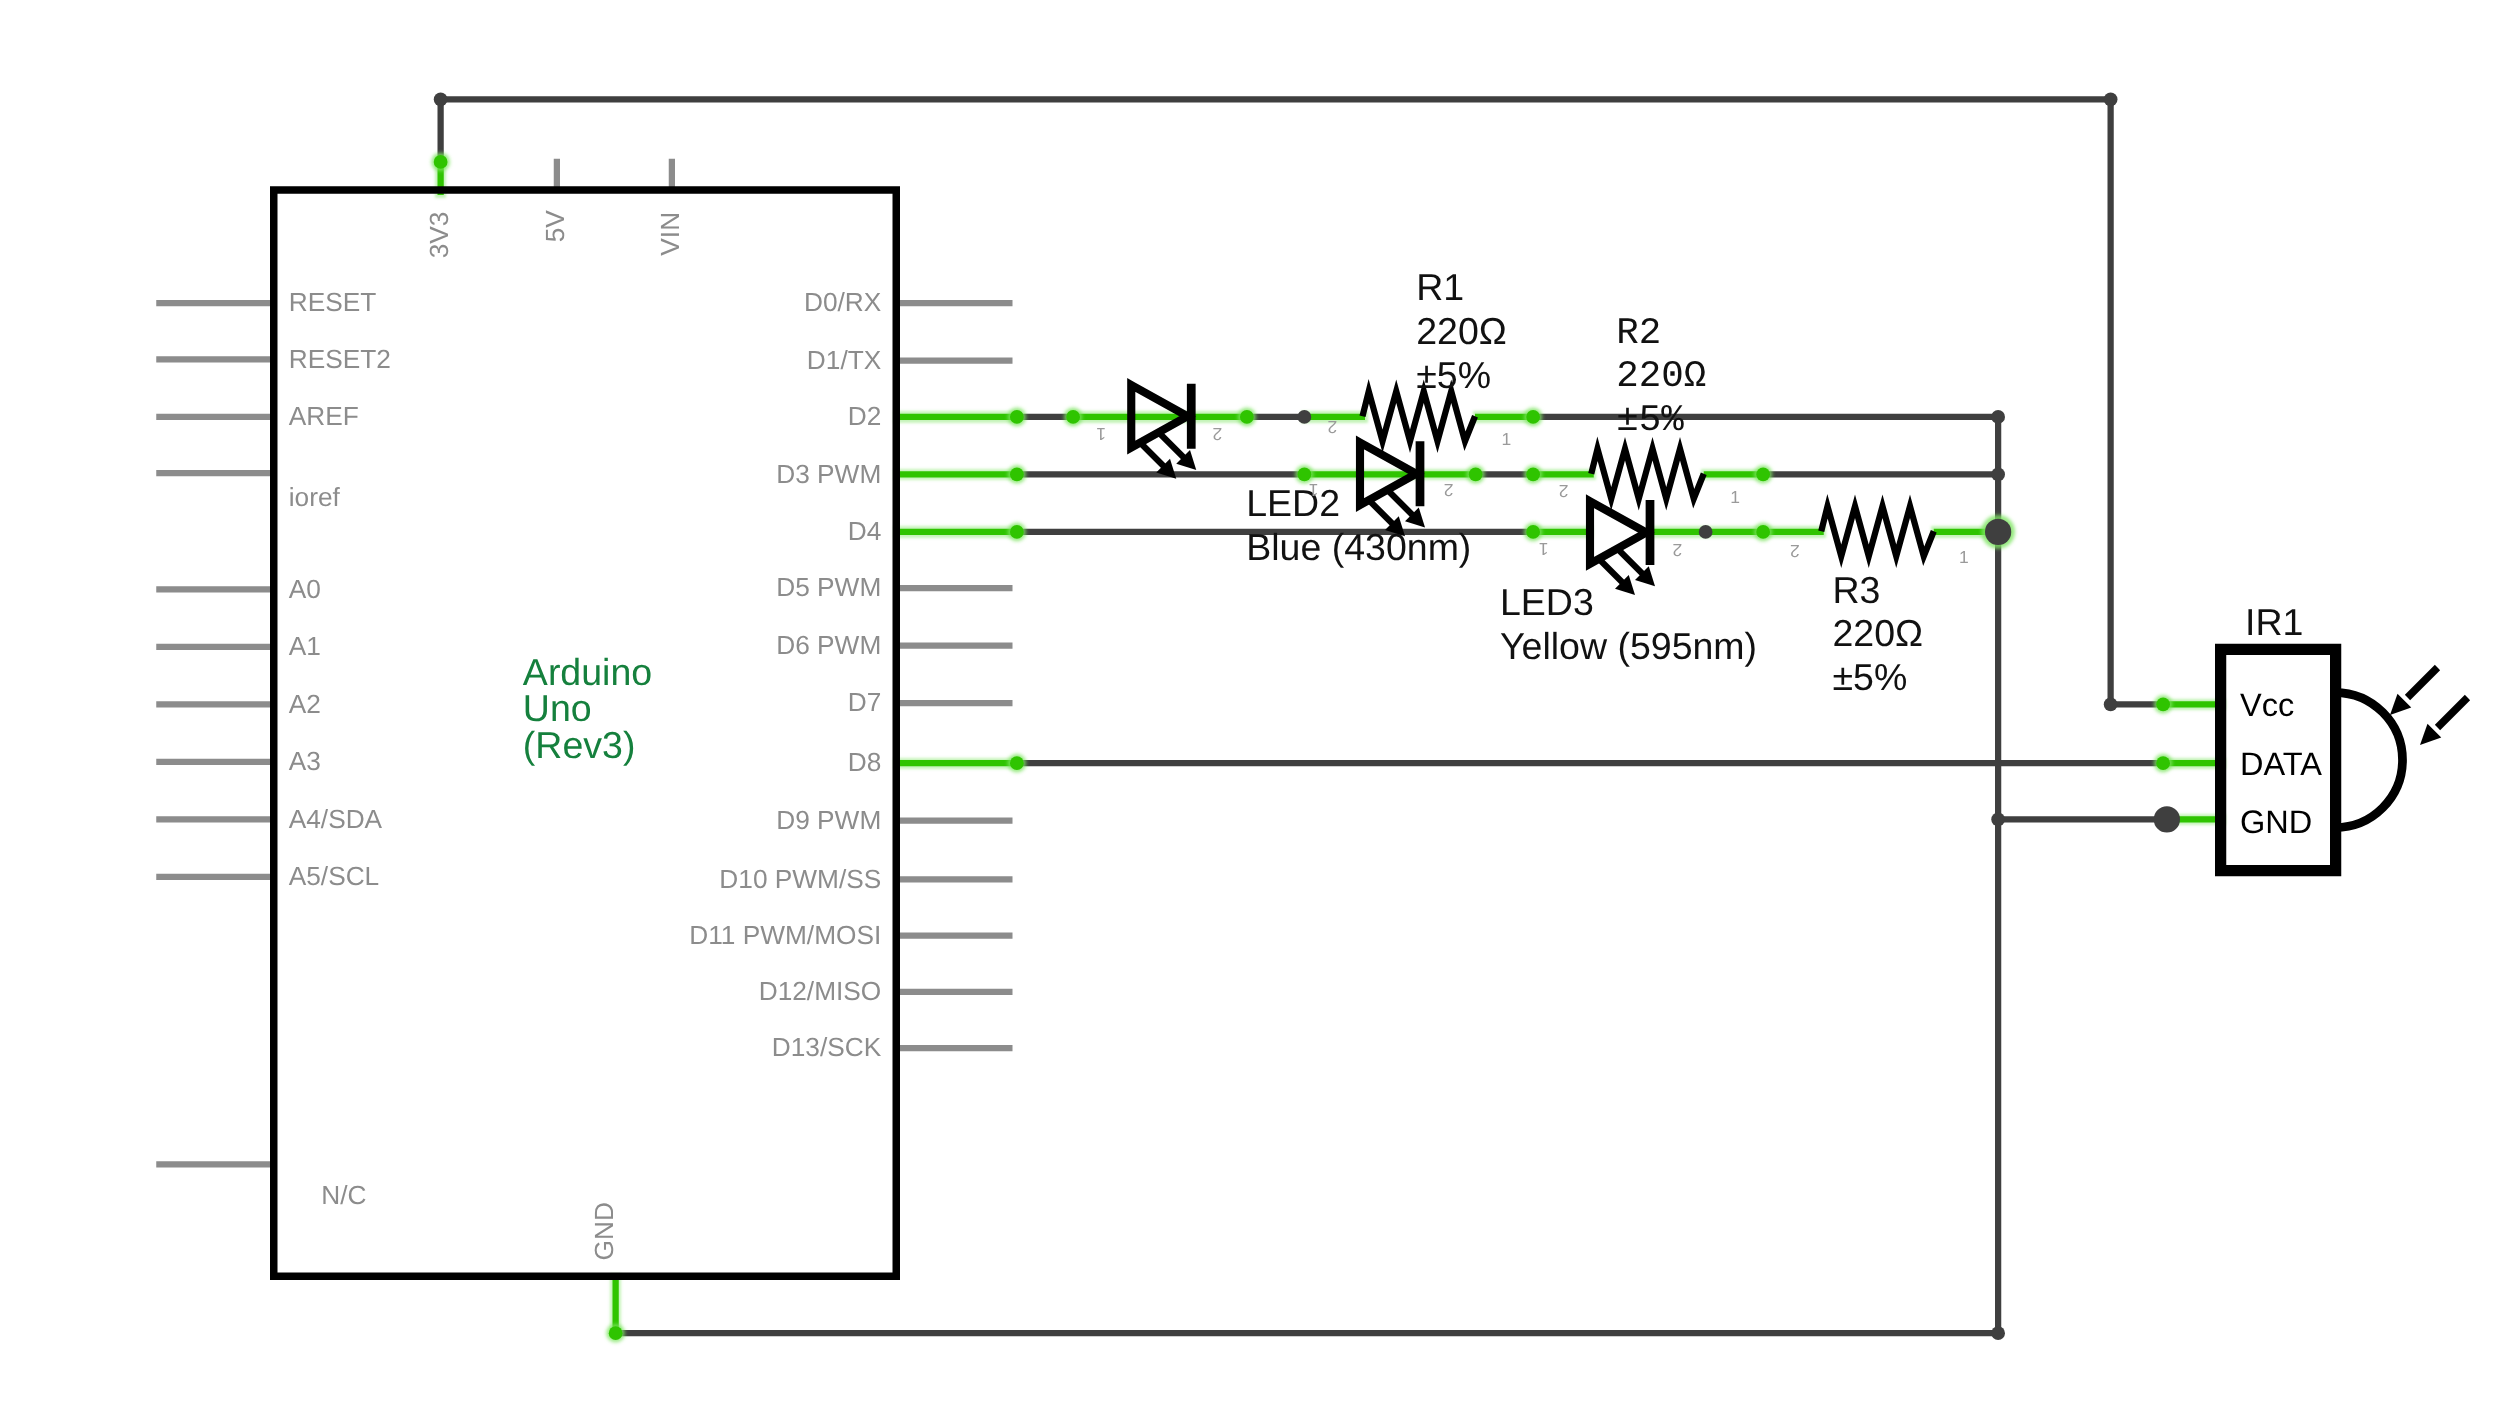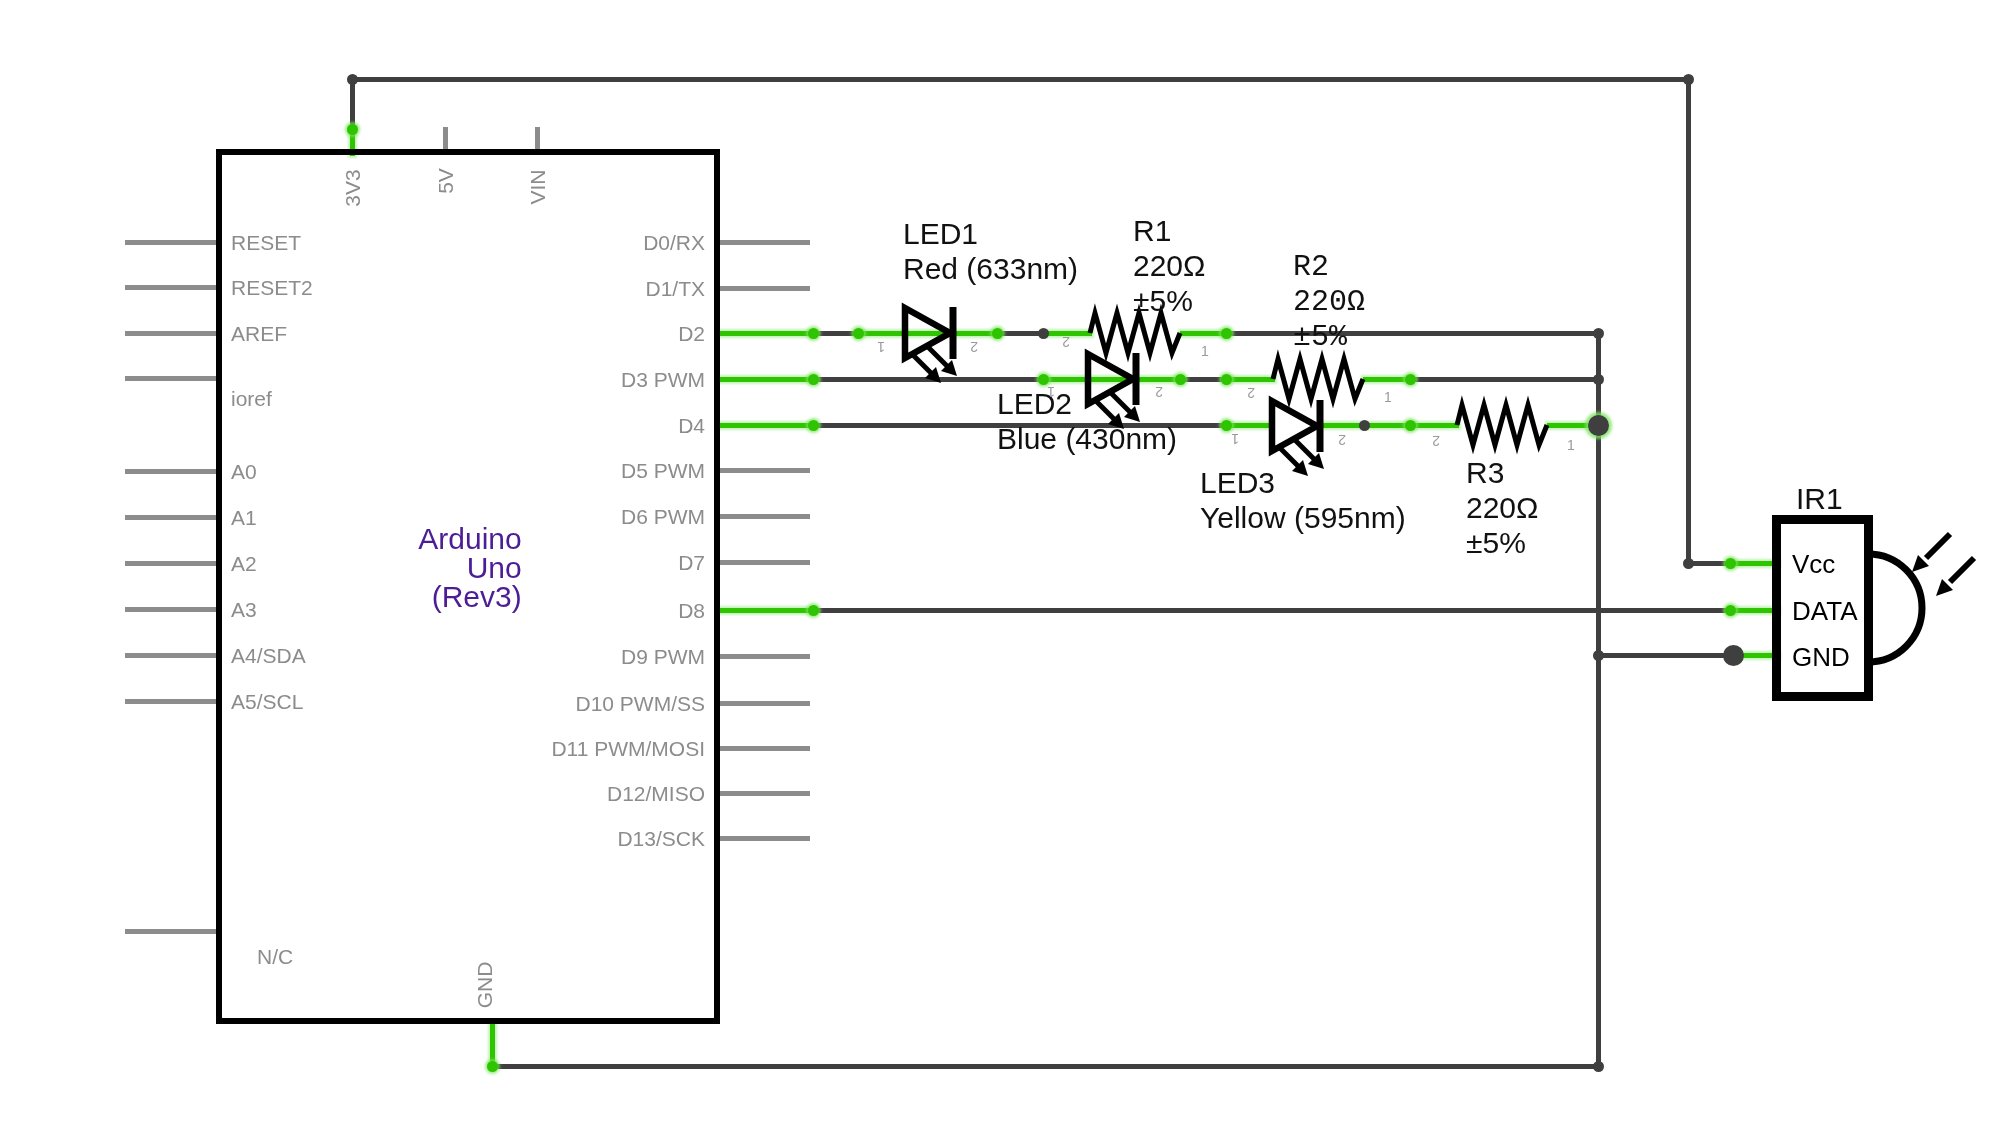--- a/index.html
+++ b/index.html
@@ -20,22 +20,22 @@
   .gglow{box-shadow:0 0 3px 3px rgba(125,229,97,0.8);}
   
   .partbox{position:absolute;border:6px solid #000;background:transparent;box-sizing:border-box;}
   .irbox{position:absolute;border:9px solid #000;background:transparent;box-sizing:border-box;}
   
   .pinlabel{position:absolute;font-size:21px;line-height:21px;color:#8C8C8C;white-space:nowrap;}
   .rightlabel{width:305px;text-align:right;}
   .vlabel{position:absolute;font-size:21px;line-height:21px;color:#8C8C8C;white-space:nowrap;
           transform:translate(-50%,-50%) rotate(-90deg);}
   .complabel{position:absolute;font-size:30px;line-height:35px;color:#111;white-space:nowrap;}
-  .centerlabel{position:absolute;font-size:30px;line-height:29px;color:#4c1d95;white-space:nowrap;
-               text-align:right;transform:translateX(-50%);}
+  .centerlabel{position:absolute;font-size:30px;line-height:29px;color:#15803d;white-space:nowrap;
+               text-align:left;transform:translateX(-50%);}
   .irpin{position:absolute;font-size:26px;line-height:26px;color:#000;white-space:nowrap;}
   .digit{position:absolute;font-size:14px;line-height:14px;color:#9A9A9A;
          transform:translate(-50%,-50%);}
   .digit.r180{transform:translate(-50%,-50%) rotate(180deg);}
   .copyright{position:absolute;font-size:40px;line-height:42px;font-weight:bold;color:#1B7DA7;
              white-space:nowrap;text-align:center;transform:translateX(-50%);}
   svg{position:absolute;overflow:visible;}
 </style>
 </head>
 <body>
@@ -228,24 +228,20 @@
   <div class="vlabel" style="left:445px;top:181px;">5V</div>
   <div class="vlabel" style="left:537px;top:187px;">VIN</div>
   <div class="vlabel" style="left:484px;top:985px;">GND</div>
 
   <div class="centerlabel" style="left:470px;top:524px;">
     <div>Arduino</div>
     <div>Uno</div>
     <div>(Rev3)</div>
   </div>
 
-  <div class="complabel" style="left:903px;top:216px;">
-    <div>LED1</div>
-    <div>Red (633nm)</div>
-  </div>
   <div class="complabel" style="left:997px;top:386px;">
     <div>LED2</div>
     <div>Blue (430nm)</div>
   </div>
   <div class="complabel" style="left:1200px;top:465px;">
     <div>LED3</div>
     <div>Yellow (595nm)</div>
   </div>
 
   <div class="complabel" style="left:1133px;top:213px;">

